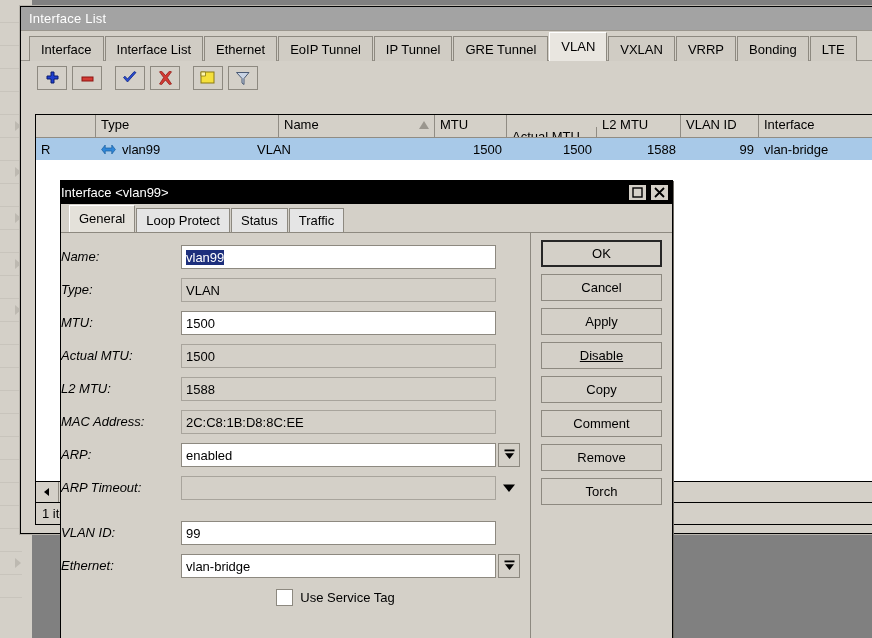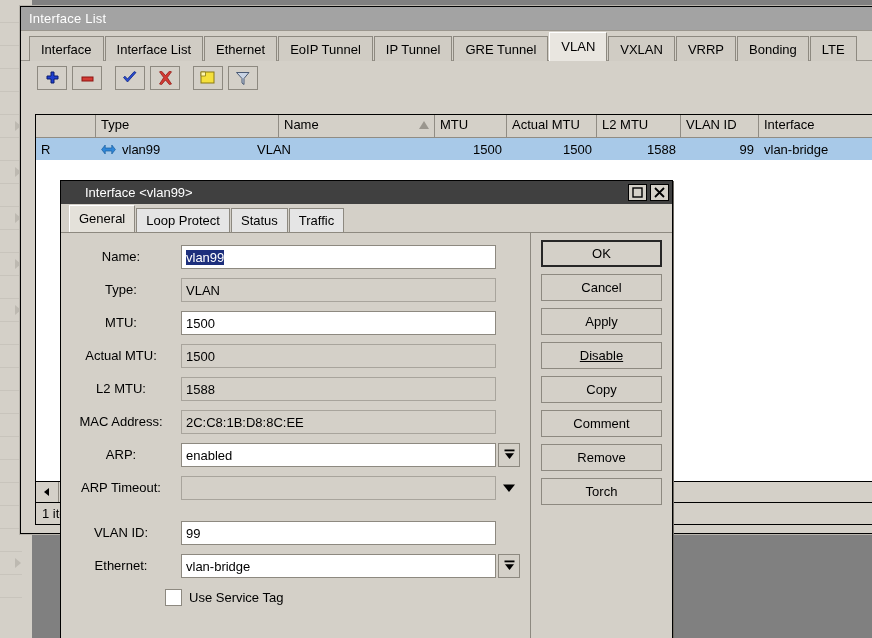--- a/index.html
+++ b/index.html
@@ -150,23 +150,23 @@
 
   
   .dialog{
     position:absolute;left:60px;top:180px;width:613px;height:470px;
     background:#d4d0c8;
     border:1px solid #000;
     box-sizing:border-box;
     box-shadow:1px 1px 0 0 #6f6b64;
   }
   .dlg-title{
-    height:23px;background:#404040;
+    height:23px;background:#000000;
     display:flex;align-items:center;
-    padding:0 3px 0 24px;
+    padding:0 3px 0 0;
     box-sizing:border-box;
   }
   .dlg-title-text{color:#fff;font-size:13px;flex:1;}
   .dlg-btn{
     width:19px;height:17px;background:#d4d0c8;border:1px solid #000;
     margin-left:3px;display:flex;align-items:center;justify-content:center;
     box-sizing:border-box;cursor:default;
   }
   .dlg-tabs{
     height:28px;display:flex;align-items:flex-end;
@@ -190,21 +190,21 @@
   .form-pane{
     width:470px;
     border-top:1px solid #8d8980;
     border-right:1px solid #8d8980;
     background:#d4d0c8;
     padding-top:7px;
     box-sizing:border-box;
     position:relative;
   }
   .frow{display:flex;align-items:center;height:33px;padding-right:10px;}
-  .flabel{width:120px;text-align:center;padding-right:0;font-size:13px;box-sizing:border-box;}
+  .flabel{width:120px;text-align:left;padding-right:0;font-size:13px;box-sizing:border-box;font-style:italic;}
   .finput{
     flex:1;height:24px;line-height:23px;
     background:#ffffff;
     border:1px solid #8d8980;
     padding:0 4px;
     font-size:13px;
     box-sizing:border-box;
     white-space:nowrap;overflow:hidden;
     cursor:text;
   }
@@ -214,21 +214,21 @@
     width:22px;height:24px;margin-left:2px;
     background:#d4d0c8;border:1px solid #8d8980;
     display:flex;align-items:center;justify-content:center;
     box-sizing:border-box;cursor:default;flex:none;
   }
   .combo-plain{
     width:22px;height:24px;margin-left:2px;flex:none;
     display:flex;align-items:center;justify-content:center;cursor:default;
   }
   .fgap{height:12px;}
-  .checkrow{display:flex;align-items:center;height:30px;padding-left:104px;}
+  .checkrow{display:flex;align-items:center;height:30px;padding-left:80px;justify-content:center;}
   .chk{
     width:17px;height:17px;background:#fff;border:1px solid #8d8980;
     box-sizing:border-box;margin-right:7px;cursor:default;
   }
   .chk-label{font-size:13px;}
 
   .btn-pane{
     flex:1;border-top:1px solid #8d8980;background:#d4d0c8;
     padding:7px 10px 0 10px;box-sizing:border-box;
   }
@@ -341,21 +341,21 @@
         </svg>
       </div>
     </div>
 
     <div class="table-wrap">
       <div class="thead" id="thead">
           <div class="th" style="width: 60px; flex: 0 0 60px;"><span></span></div>
           <div class="th" style="width: 183px; flex: 0 0 183px;"><span>Type</span></div>
           <div class="th" style="width: 156px; flex: 0 0 156px;"><span>Name</span><div class="sort-tri"></div></div>
           <div class="th" style="width: 72px; flex: 0 0 72px;"><span>MTU</span></div>
-          <div class="th" style="width: 90px; flex: 0 0 90px;"><span>Actual MTU</span></div>
+          <div class="th" style="width: 90px; flex: 0 0 90px; margin-top: 12px;"><span>Actual MTU</span></div>
           <div class="th" style="width: 84px; flex: 0 0 84px;"><span>L2 MTU</span></div>
           <div class="th" style="width: 78px; flex: 0 0 78px;"><span>VLAN ID</span></div>
           <div class="th" style="width: 121px; flex: 0 0 121px;"><span>Interface</span></div>
         </div>
       <div id="tbody">
           <div class="trow">
             <div class="td" style="width: 60px; flex: 0 0 60px;">R</div>
             <div class="td iconcell" style="width: 156px; flex: 0 0 156px;">
               <svg width="15" height="11" viewBox="0 0 15 11">
                 <path d="M4.2 1 L0.6 5.5 L4.2 10 L4.2 7 L10.8 7 L10.8 10 L14.4 5.5 L10.8 1 L10.8 4 L4.2 4 Z" fill="#2f86d8" stroke="#1a5e9e" stroke-width="0.7"></path>

